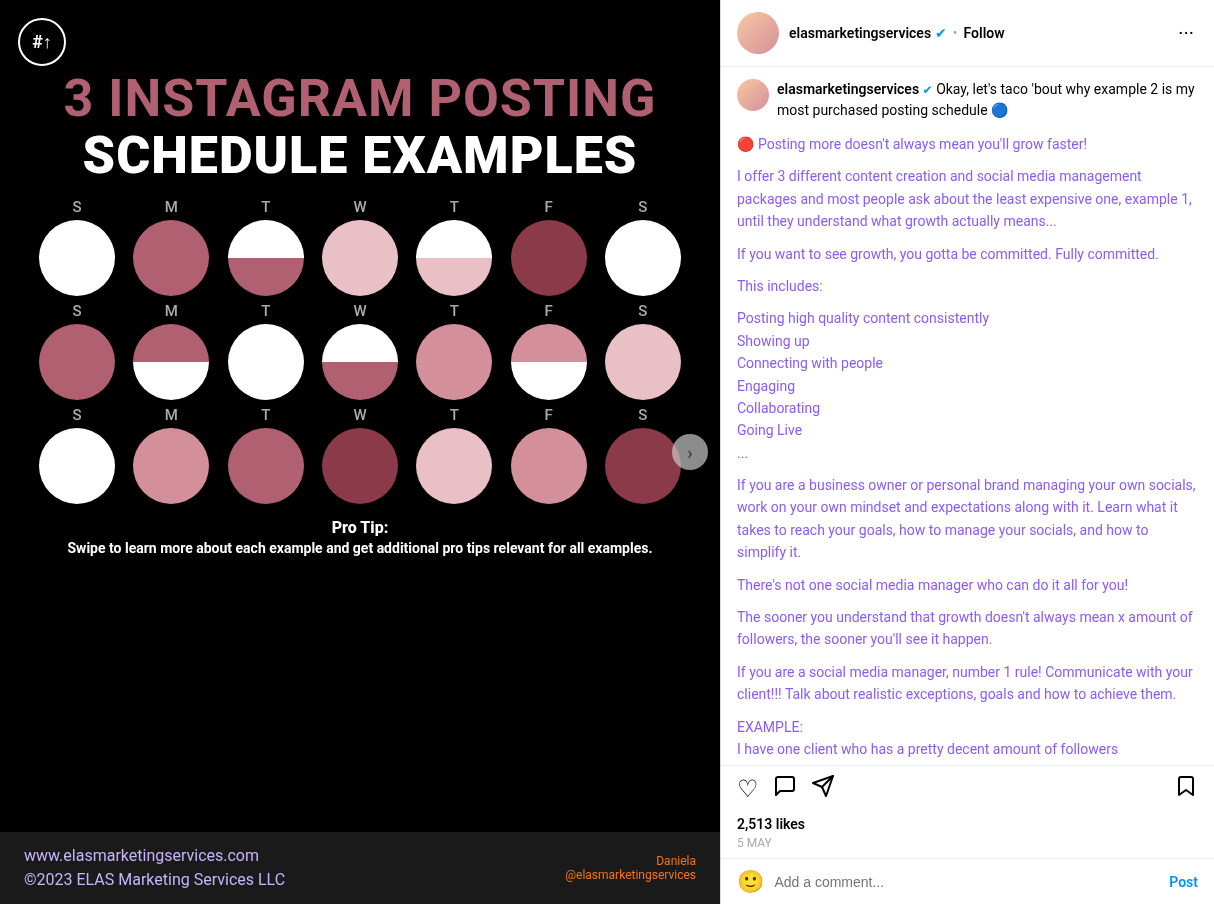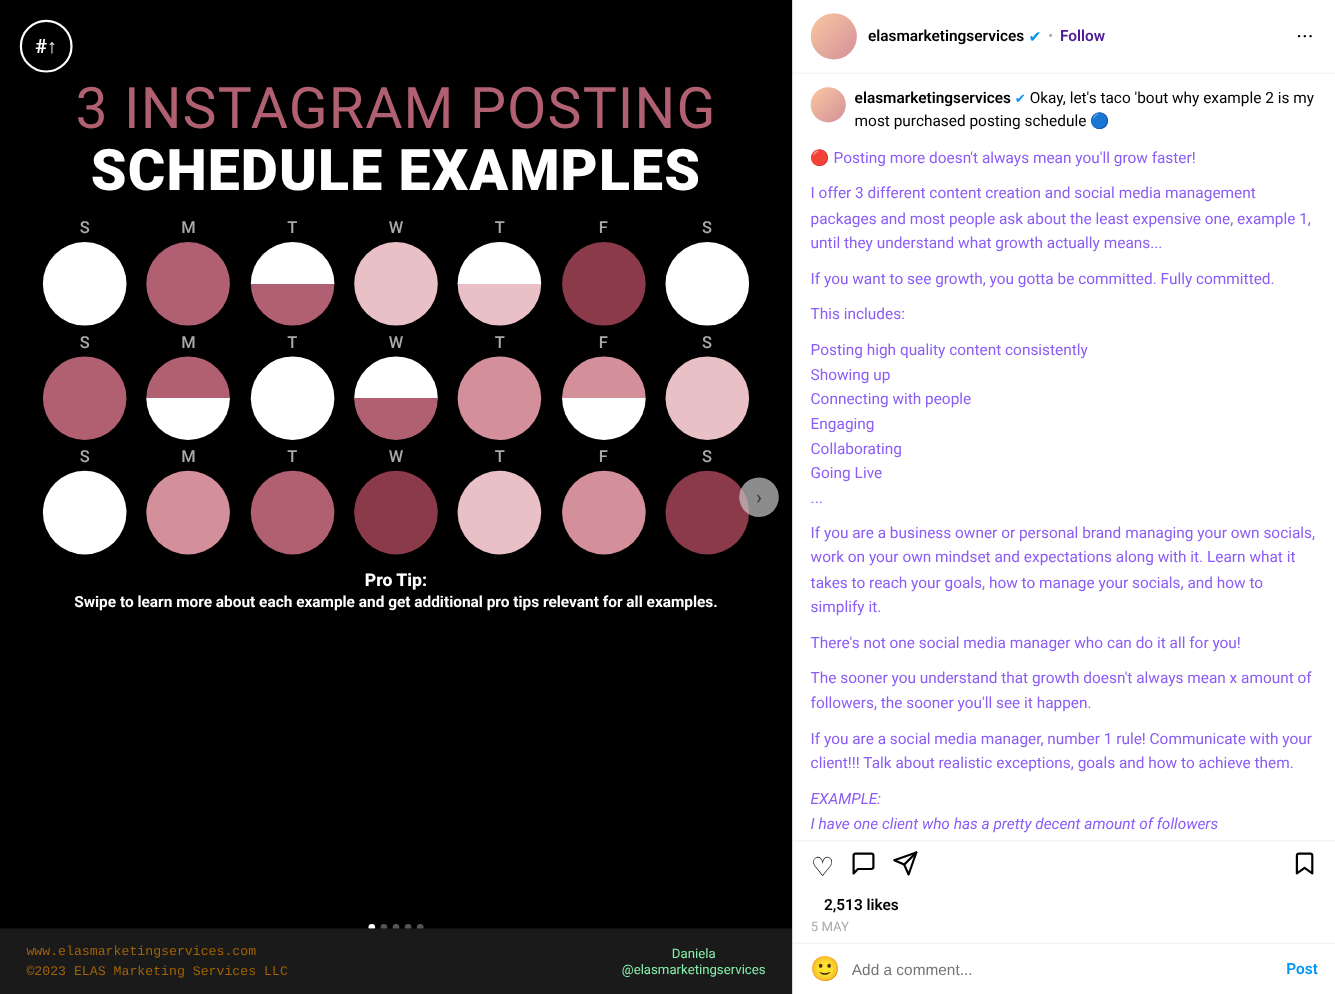--- a/index.html
+++ b/index.html
@@ -35,21 +35,21 @@
     }
 
     .post-title {
       margin-top: 70px;
       text-align: center;
       padding: 0 30px;
       line-height: 1.1;
     }
     .post-title .line1 {
       font-size: 52px;
-      font-weight: 400;
+      font-weight: 700;
       color: #b06070;
       letter-spacing: 1px;
     }
     .post-title .line2 {
       font-size: 52px;
       font-weight: 900;
       color: #fff;
       letter-spacing: 1px;
     }
 
@@ -155,29 +155,28 @@
       bottom: 0;
       left: 0;
       right: 0;
       background: #1a1a1a;
       display: flex;
       align-items: center;
       justify-content: space-between;
       padding: 12px 24px;
     }
     .footer-left {
-      color: #a16207;
+      color: #c4b5fd;
+      font-size: 16px;
+      line-height: 1.5;
+    }
+    .footer-center {
+      color: #f97316;
       font-size: 12px;
-      line-height: 1.5;
-      font-family: Liberation Mono, monospace;
-    }
-    .footer-center {
-      color: #86efac;
-      font-size: 12px;
-      text-align: center;
+      text-align: right;
     }
     .footer-cta {
       background: #c0556a;
       color: #fff;
       font-weight: 800;
       font-size: 14px;
       padding: 10px 16px;
       border-radius: 4px;
       letter-spacing: 0.5px;
     }
@@ -235,21 +234,21 @@
       font-weight: 600;
       font-size: 14px;
       color: #000;
     }
     .verified-badge {
       color: #0095f6;
       font-size: 14px;
     }
     .dot-sep { color: #aaa; font-size: 14px; margin: 0 2px; }
     .follow-btn {
-      color: #4c1d95;
+      color: #000000;
       font-weight: 600;
       font-size: 14px;
       cursor: pointer;
     }
     .more-btn {
       color: #000;
       font-size: 20px;
       cursor: pointer;
       padding: 0 4px;
     }
@@ -283,42 +282,42 @@
     .comment-username {
       font-weight: 600;
     }
 
     .caption-text {
       font-size: 14px;
       line-height: 1.6;
       color: #8b5cf6;
     }
     .caption-text p { margin-bottom: 10px; }
-    .caption-text p:last-child { margin-bottom: 0; font-style: italic; }
+    .caption-text p:last-child { margin-bottom: 0; }
 
     .actions-row {
       display: flex;
       align-items: center;
       padding: 8px 16px;
       border-top: 1px solid #efefef;
       flex-shrink: 0;
     }
     .action-icon {
       font-size: 24px;
       cursor: pointer;
       margin-right: 14px;
       color: #000;
     }
     .action-icon.bookmark {
       margin-left: auto;
       margin-right: 0;
     }
 
     .likes-row {
-      padding: 4px 28px 2px;
+      padding: 4px 16px 2px;
       font-size: 14px;
       font-weight: 600;
       flex-shrink: 0;
     }
     .date-row {
       padding: 2px 16px 8px;
       font-size: 12px;
       color: #aaa;
       flex-shrink: 0;
     }

